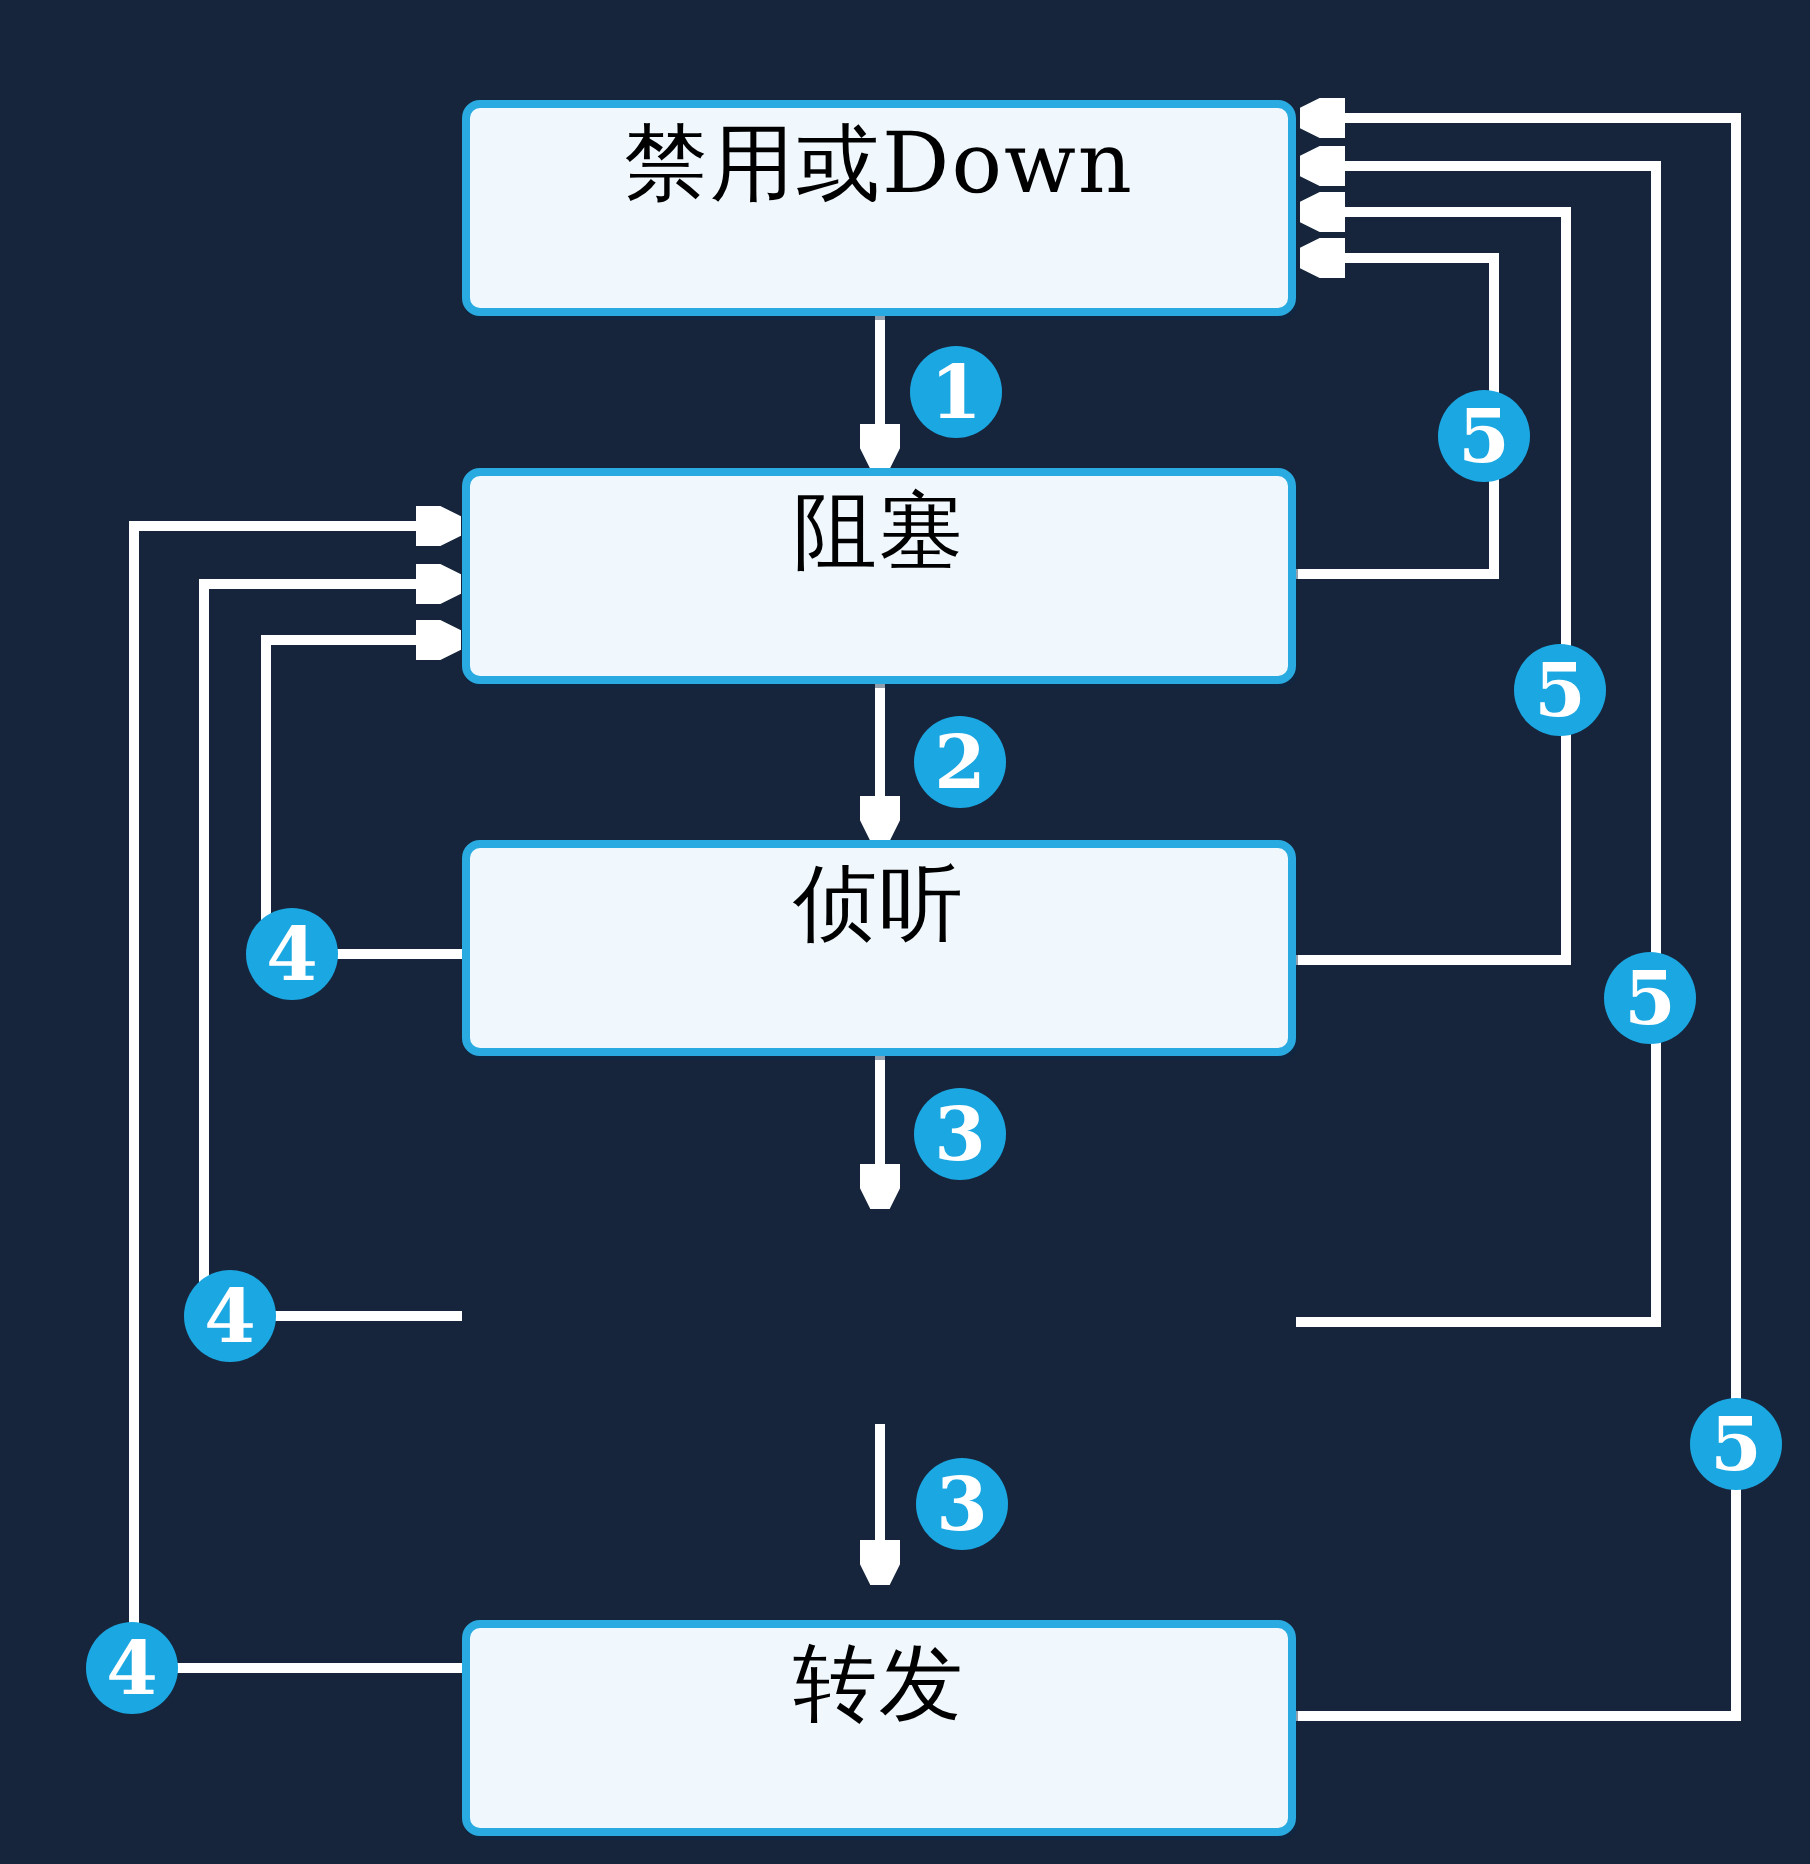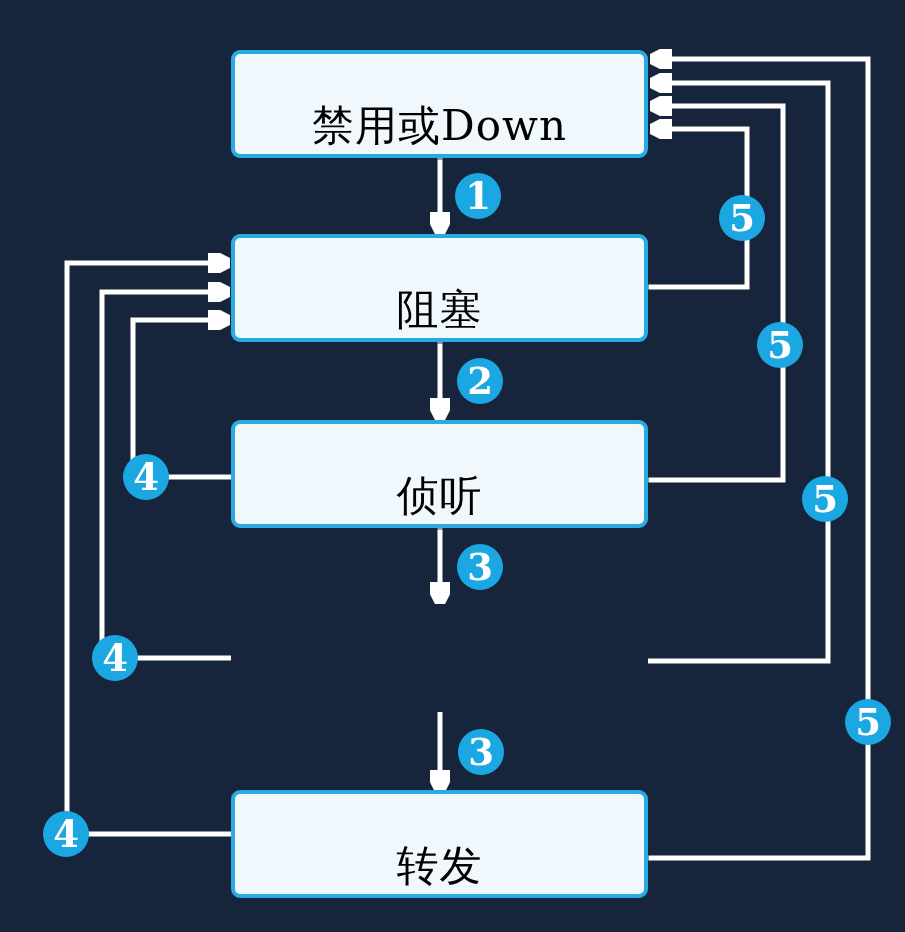--- a/index.html
+++ b/index.html
@@ -30,21 +30,21 @@
   .state-node {
     position: absolute;
     left: 231px;
     width: 417px;
     height: 108px;
     box-sizing: border-box;
     background: #F0F8FD;
     border: 4px solid #29ABE2;
     border-radius: 9px;
     display: flex;
-    align-items: flex-end;
+    align-items: flex-start;
     justify-content: center;
     box-shadow: 1px 2px 0 rgba(10, 40, 70, 0.45);
   }
   .state-label {
     font-size: 42px;
     color: #000000;
     letter-spacing: 1px;
     white-space: nowrap;
   }
   .badge {
@@ -90,21 +90,21 @@
 
   <div class="state-node" style="top:50px">
     <span class="state-label">禁用或Down</span>
   </div>
   <div class="state-node" style="top:234px">
     <span class="state-label">阻塞</span>
   </div>
   <div class="state-node" style="top:420px">
     <span class="state-label">侦听</span>
   </div>
-  <div class="state-node" style="top:790px">
+  <div class="state-node" style="top:810px">
     <span class="state-label">转发</span>
   </div>
 
   <div class="badge" style="left:455px; top:173px">1</div>
   <div class="badge" style="left:457px; top:358px">2</div>
   <div class="badge" style="left:457px; top:544px">3</div>
   <div class="badge" style="left:458px; top:729px">3</div>
   <div class="badge" style="left:123px; top:454px">4</div>
   <div class="badge" style="left:92px;  top:635px">4</div>
   <div class="badge" style="left:43px;  top:811px">4</div>

